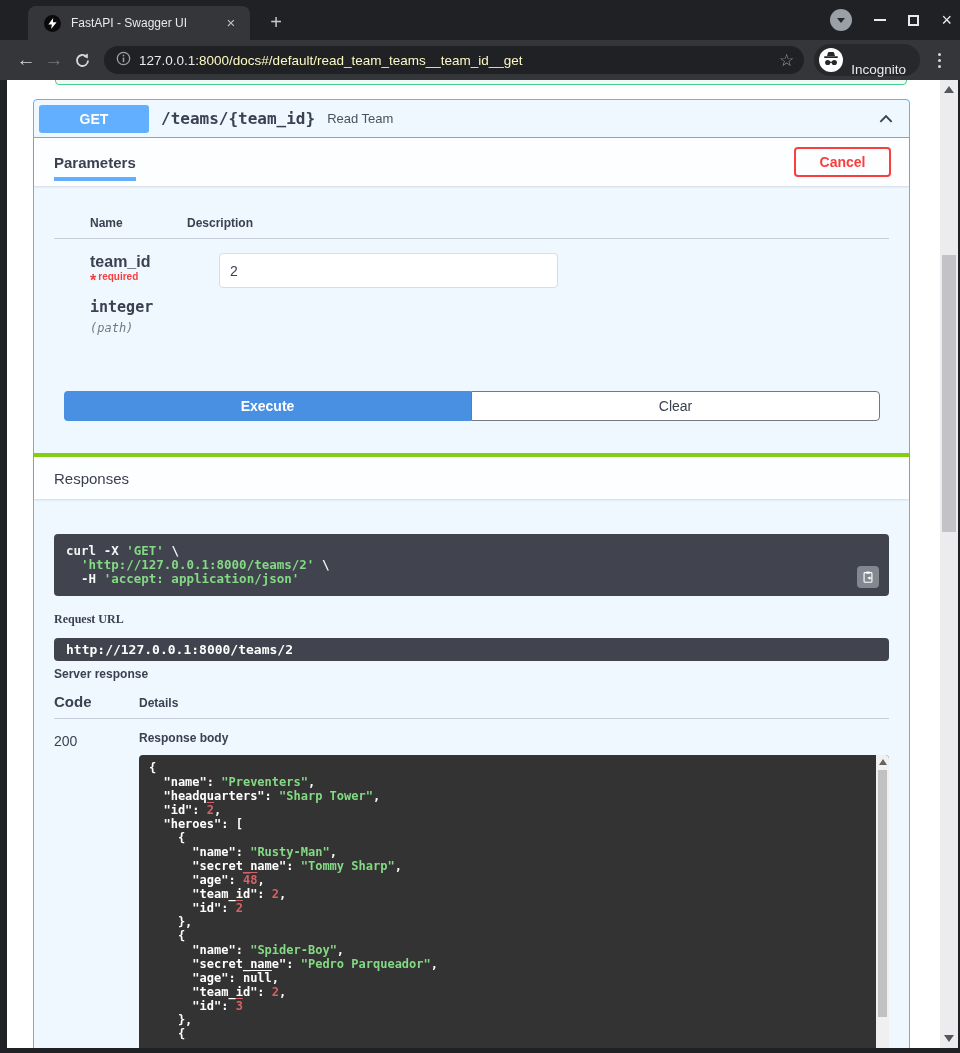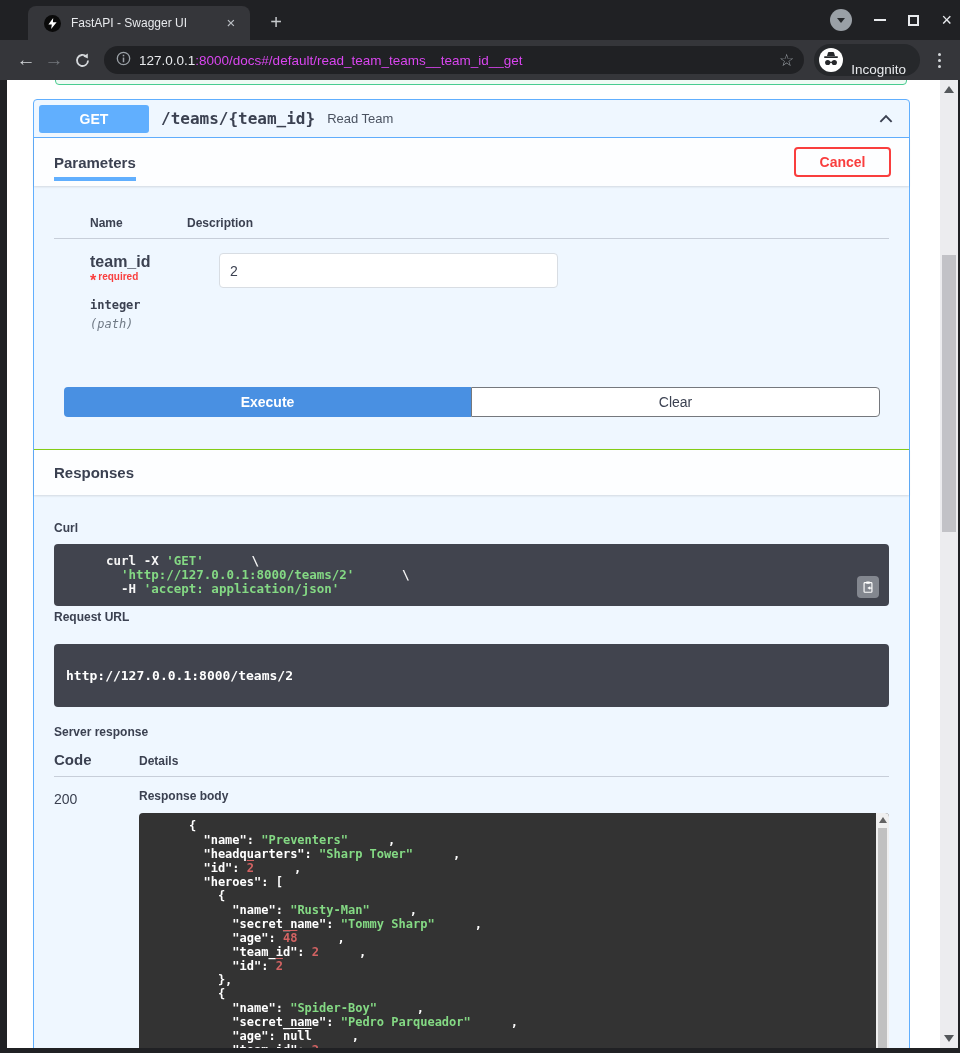--- a/index.html
+++ b/index.html
@@ -30,21 +30,21 @@
   .toolbar { position:absolute; left:0; top:40px; width:960px; height:40px; background:#35363a;
              display:flex; align-items:center; padding:0 8px 0 12px; }
   .navbtn { width:28px; height:28px; display:flex; align-items:center; justify-content:center;
             font-size:19px; border-radius:50%; flex:none; }
   .back { color:#d5d8db; }
   .fwd { color:#73777c; }
   .urlbar { flex:1; height:28px; background:#202124; border-radius:14px; margin:0 10px 0 8px;
             display:flex; align-items:center; padding:0 10px 0 12px; min-width:0; }
   .urltext { flex:1; font-size:13.5px; white-space:nowrap; overflow:hidden; margin-left:8px; }
   .url-host { color:#e8eaed; }
-  .url-rest { color:#d946ef; }
+  .url-rest { color:#fef9c3; }
   .star { color:#9aa0a6; font-size:17px; margin-left:6px; }
   .incognito { height:32px; background:#26282b; border-radius:16px; display:flex; align-items:center;
                padding:0 14px 0 5px; flex:none; }
   .incog-circle { width:24px; height:24px; border-radius:50%; background:#fff; margin-right:8px; flex:none; }
   .incog-label { color:#e8eaed; font-size:13.5px;margin-top:19px; }
   .kebab { width:26px; height:28px; display:flex; flex-direction:column; align-items:center;
            justify-content:center; gap:3px; margin-left:6px; flex:none; }
   .kebab i { width:3px; height:3px; border-radius:50%; background:#d5d8db; }
 
   
@@ -73,59 +73,59 @@
                 color:#f93e3e; font-weight:bold; font-size:14px; font-family:"Liberation Sans",sans-serif; }
 
   .params-body { padding:30px 20px 0 20px; }
   .tbl-head { display:flex; font-size:12px; font-weight:bold; color:#3b4151; }
   .col-name { width:133px; flex:none;padding-left:36px; }
   .divider { height:1px; background:rgba(59,65,81,.22); margin-top:8px; }
   .param-row { display:flex; margin-top:14px;gap:32px; }
   .pname { font-size:16px; font-weight:bold; color:#3b4151; }
   .pstar { color:#f93e3e; }
   .preq { color:#f93e3e; font-size:10px; vertical-align:6px; margin-left:2px; }
-  .ptype { font-family:"DejaVu Sans Mono", monospace; font-weight:bold; font-size:12px; color:#3b4151;
+  .ptype { font-family:"DejaVu Sans Mono", monospace; font-weight:bold; font-size:15px; color:#3b4151;
            margin-top:8px; }
   .ploc { font-family:"DejaVu Sans Mono", monospace; font-style:italic; font-size:12px; color:#707a86;
           margin-top:5px; }
   .pinput { width:339px; height:35px; border:1px solid #d8dde3; border-radius:4px; background:#fff;
             font-size:14px; color:#3b4151; padding:0 10px; font-family:"Liberation Sans",sans-serif; }
 
   .exec-row { display:flex; margin:56px 9px 0 10px; height:30px; }
   .exec-btn { flex:1; background:#4990e2; border:none; border-radius:4px 0 0 4px; color:#fff;
               font-weight:bold; font-size:14px; font-family:"Liberation Sans",sans-serif; }
   .clear-btn { flex:1; background:#fff; border:1px solid #75787d; border-radius:0 4px 4px 0; color:#3b4151;
                font-weight:normal; font-size:14px; font-family:"Liberation Sans",sans-serif; }
 
   .resp-header { margin-top:32px; height:46px; background:rgba(255,255,255,.85); display:flex;
                  align-items:center; padding:0 20px; box-shadow:0 1px 2px rgba(0,0,0,.12);
-                 border-top:1px solid #84cc16; font-weight:bold; font-size:15px; color:#3b4151; }
+                 border-top:4px solid #84cc16; font-weight:normal; font-size:15px; color:#3b4151; }
   .resp-inner { padding:26px 20px 0 20px; }
   .lbl { font-size:12px; font-weight:bold; color:#3b4151; }
 
   .codeblock { background:#41444e; border-radius:4px; padding:10px 12px; margin-top:9px; position:relative;
                font-family:"DejaVu Sans Mono", monospace; font-weight:bold; font-size:12.5px;
                line-height:14px; white-space:pre; overflow:hidden; }
   .copy-btn { position:absolute; right:10px; bottom:8px; width:22px; height:22px; background:#83878f;
               border:none; border-radius:4px; display:flex; align-items:center; justify-content:center; }
-  .urlblock { background:#41444e; border-radius:4px; margin-top:20px; padding:24px 12px; color:#fff;
+  .urlblock { background:#41444e; border-radius:4px; margin-top:11px; padding:4px 12px; color:#fff;
               font-family:"DejaVu Sans Mono", monospace; font-weight:bold; font-size:13px; white-space:pre; }
-  .mt16 { margin-top:4px; } .mt22 { margin-top:18px; }
+  .mt16 { margin-top:16px;font-family:Liberation Serif, serif; } .mt22 { margin-top:6px; }
 
   .code-tbl-head { display:flex; margin-top:12px; align-items:baseline; }
   .code-col { width:85px; flex:none; }
   .code-h { font-size:15px; font-weight:bold; color:#3b4151; }
   .resp-row { display:flex; margin-top:12px; }
   .resp-code { font-size:14px; color:#3b4151; padding-top:2px; }
   .resp-details { flex:1; min-width:0; }
   .respbody { margin-top:10px; background:#333333; border-radius:4px; height:340px; position:relative;
               overflow:hidden; }
   .respbody .code { padding:6px 26px 6px 10px; font-family:"DejaVu Sans Mono", monospace; font-weight:bold;
                     font-size:12px; line-height:14px; white-space:pre; }
-  .t-w { color:#ffffff;margin-left:40px; } .t-g { color:#84d984; } .t-r { color:#d36363; }
+  .t-w { color:#ffffff; } .t-g { color:#84d984; } .t-r { color:#d36363; }
   .t-wo { color:#ffffff; text-decoration:overline; } .t-ro { color:#d36363; text-decoration:overline; }
   .curl .t-w { color:#f6f6f6; }
 
   .inner-sb { position:absolute; right:0; top:0; bottom:0; width:13px; background:#f0f0f0; }
   .inner-sb .up { width:0;height:0;border-left:4px solid transparent;border-right:4px solid transparent;
                   border-bottom:6px solid #636363; margin:4px auto 0 auto; }
   .inner-thumb { position:absolute; left:2px; top:15px; width:9px; height:247px; background:#c1c1c1; }
 
   .page-sb { position:absolute; left:940px; top:80px; width:18px; height:968px; background:#ececef; }
   .page-sb .up { width:0;height:0;border-left:5px solid transparent;border-right:5px solid transparent;
@@ -245,21 +245,20 @@
         <button class="exec-btn">Execute</button>
         <button class="clear-btn">Clear</button>
       </div>
     </div>
 
     <div class="resp-header">
       <span>Responses</span>
     </div>
 
     <div class="resp-inner">
-      <div class="lbl">Curl</div>
       <div class="codeblock curl"><div><span class="t-w">curl -X </span><span class="t-g">'GET'</span><span class="t-w"> \</span></div><div><span class="t-w">  </span><span class="t-g">'http://127.0.0.1:8000/teams/2'</span><span class="t-w"> \</span></div><div><span class="t-w">  -H </span><span class="t-g">'accept: application/json'</span></div><button class="copy-btn" style="position:absolute;"><svg width="14" height="14" viewBox="0 0 16 16" fill="none">
               <rect x="3.5" y="3" width="9" height="11" rx="1" stroke="#ffffff" stroke-width="1.3"></rect>
               <rect x="5.8" y="1.6" width="4.4" height="2.6" rx="0.8" fill="#ffffff"></rect>
               <path d="M10.5 7.2 L7.2 9.2 L10.5 11.2 Z" fill="#ffffff"></path>
               <rect x="9.5" y="8.6" width="3" height="1.3" fill="#ffffff"></rect>
             </svg></button></div>
 
       <div class="lbl mt16">Request URL</div>
       <div class="urlblock">http://127.0.0.1:8000/teams/2</div>
 

